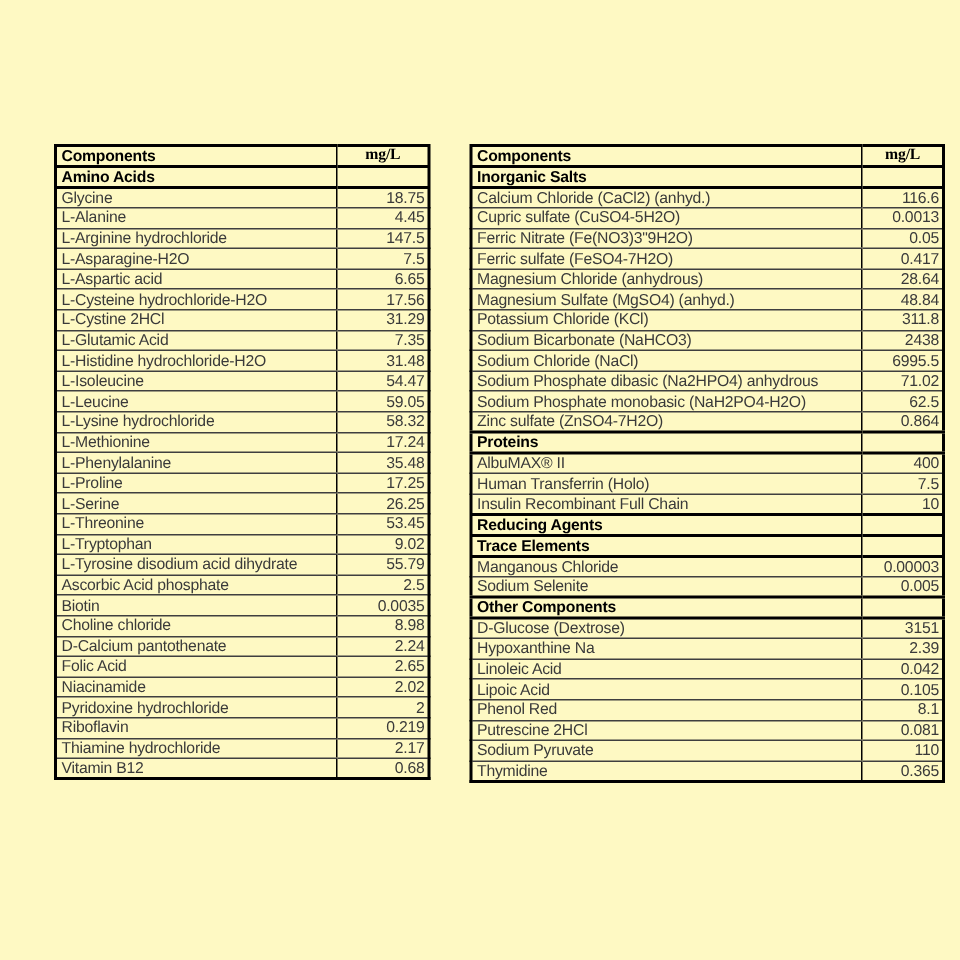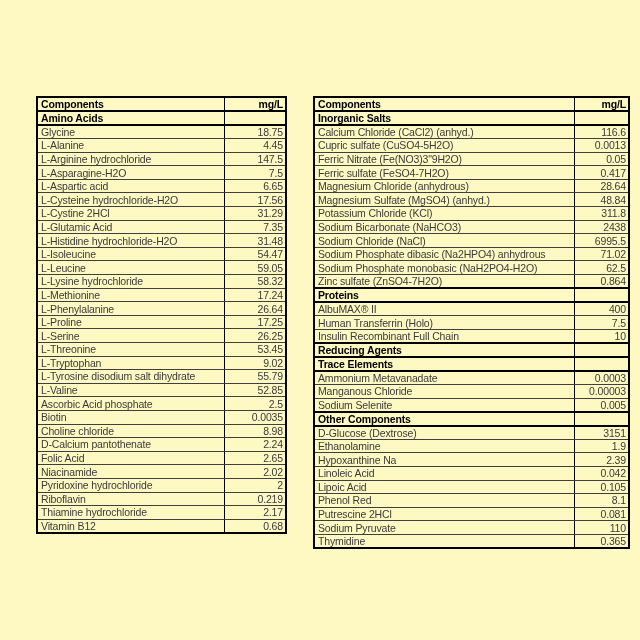--- a/index.html
+++ b/index.html
@@ -42,21 +42,21 @@
     text-align: right;
     padding-right: 2px;
   }
   table.spec tr.head td,
   table.spec tr.section td {
     font-weight: bold;
     color: #000;
     border-bottom: 2px solid #000;
     border-top: 2px solid #000;
   }
-  table.spec tr.head td.val { text-align: right; }
+  table.spec tr.head td.val { text-align: center; font-family: Liberation Serif, serif; }
 </style>
 </head>
 <body>
 
 <div class="page">
   <table class="spec left">
     <colgroup>
         <col style="width:187px">
         <col style="width:62px">
       </colgroup>
@@ -116,45 +116,41 @@
         <tr>
           <td>L-Lysine hydrochloride</td>
           <td class="val">58.32</td>
         </tr>
         <tr>
           <td>L-Methionine</td>
           <td class="val">17.24</td>
         </tr>
         <tr>
           <td>L-Phenylalanine</td>
-          <td class="val">26.64</td>
+          <td class="val">35.48</td>
         </tr>
         <tr>
           <td>L-Proline</td>
           <td class="val">17.25</td>
         </tr>
         <tr>
           <td>L-Serine</td>
           <td class="val">26.25</td>
         </tr>
         <tr>
           <td>L-Threonine</td>
           <td class="val">53.45</td>
         </tr>
         <tr>
           <td>L-Tryptophan</td>
           <td class="val">9.02</td>
         </tr>
         <tr>
-          <td>L-Tyrosine disodium salt dihydrate</td>
+          <td>L-Tyrosine disodium acid dihydrate</td>
           <td class="val">55.79</td>
-        </tr>
-        <tr>
-          <td>L-Valine</td>
-          <td class="val">52.85</td>
         </tr>
         <tr>
           <td>Ascorbic Acid phosphate</td>
           <td class="val">2.5</td>
         </tr>
         <tr>
           <td>Biotin</td>
           <td class="val">0.0035</td>
         </tr>
         <tr>
@@ -272,42 +268,34 @@
         </tr>
         <tr class="section">
           <td>Reducing Agents</td>
           <td class="val"></td>
         </tr>
         <tr class="section">
           <td>Trace Elements</td>
           <td class="val"></td>
         </tr>
         <tr>
-          <td>Ammonium Metavanadate</td>
-          <td class="val">0.0003</td>
-        </tr>
-        <tr>
           <td>Manganous Chloride</td>
           <td class="val">0.00003</td>
         </tr>
         <tr>
           <td>Sodium Selenite</td>
           <td class="val">0.005</td>
         </tr>
         <tr class="section">
           <td>Other Components</td>
           <td class="val"></td>
         </tr>
         <tr>
           <td>D-Glucose (Dextrose)</td>
           <td class="val">3151</td>
-        </tr>
-        <tr>
-          <td>Ethanolamine</td>
-          <td class="val">1.9</td>
         </tr>
         <tr>
           <td>Hypoxanthine Na</td>
           <td class="val">2.39</td>
         </tr>
         <tr>
           <td>Linoleic Acid</td>
           <td class="val">0.042</td>
         </tr>
         <tr>

